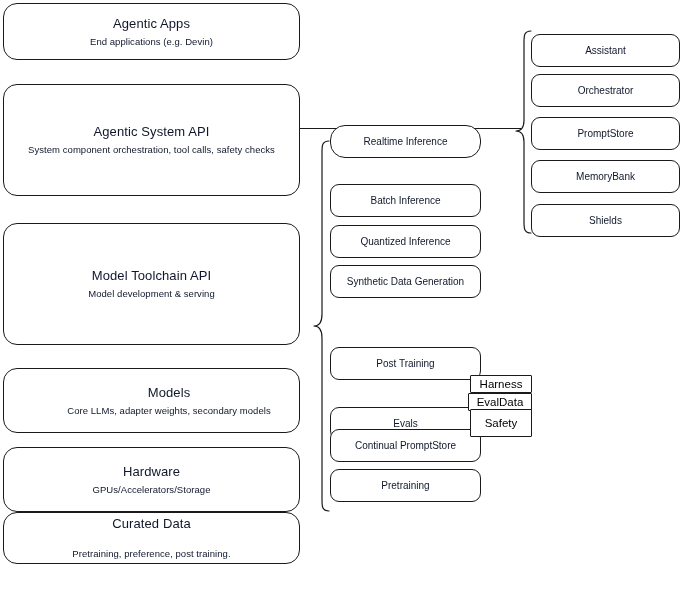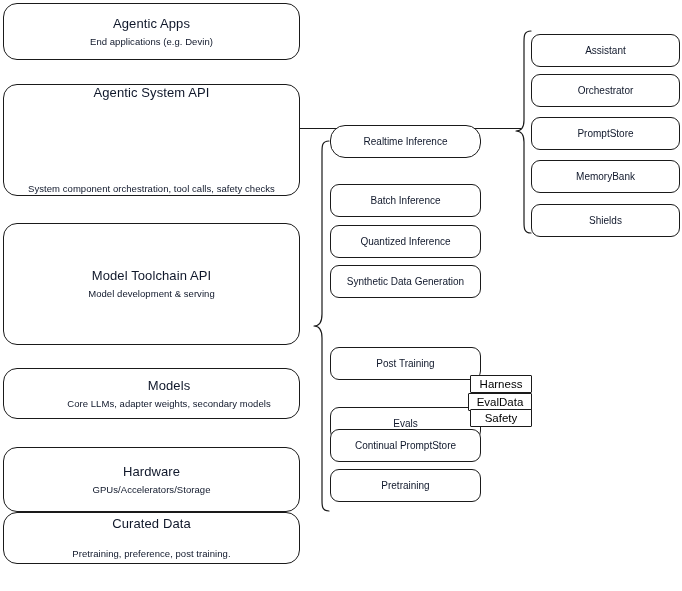--- a/index.html
+++ b/index.html
@@ -98,31 +98,31 @@
 </head>
 <body>
 
 <div id="canvas">
 
   <div class="node layer" style="top:3px;height:57px;">
     <div class="title">Agentic Apps</div>
     <div class="subtitle">End applications (e.g. Devin)</div>
   </div>
 
-  <div class="node layer" style="top:84px;height:112px;justify-content:space-between;">
+  <div class="node layer" style="top:84px;height:112px;">
     <div class="title">Agentic System API</div>
     <div class="subtitle">System component orchestration, tool calls, safety checks</div>
   </div>
 
   <div class="node layer" style="top:223px;height:122px;">
     <div class="title">Model Toolchain API</div>
     <div class="subtitle">Model development &amp; serving</div>
   </div>
 
-  <div class="node layer" style="top:368px;height:51px;padding-left:35px;">
+  <div class="node layer" style="top:368px;height:65px;padding-left:35px;">
     <div class="title">Models</div>
     <div class="subtitle">Core LLMs, adapter weights, secondary models</div>
   </div>
 
   <div class="node layer" style="top:447px;height:65px;">
     <div class="title">Hardware</div>
     <div class="subtitle">GPUs/Accelerators/Storage</div>
   </div>
 
   <div class="node layer" style="top:512px;height:52px;gap:12px;">
@@ -176,21 +176,21 @@
   <div class="node chip mid" style="top:469px;">
     <span>Pretraining</span>
   </div>
 
   <div class="pill" style="left:470px;top:375px;width:62px;height:18px;">
     <span>Harness</span>
   </div>
   <div class="pill" style="left:468px;top:393px;width:64px;height:18px;">
     <span>EvalData</span>
   </div>
-  <div class="pill" style="left:470px;top:409px;width:62px;height:18px;">
+  <div class="pill" style="left:470px;top:409px;width:62px;height:28px;">
     <span>Safety</span>
   </div>
 
   <div class="node chip right" style="top:34px;">
     <span>Assistant</span>
   </div>
   <div class="node chip right" style="top:74px;">
     <span>Orchestrator</span>
   </div>
   <div class="node chip right" style="top:117px;">

